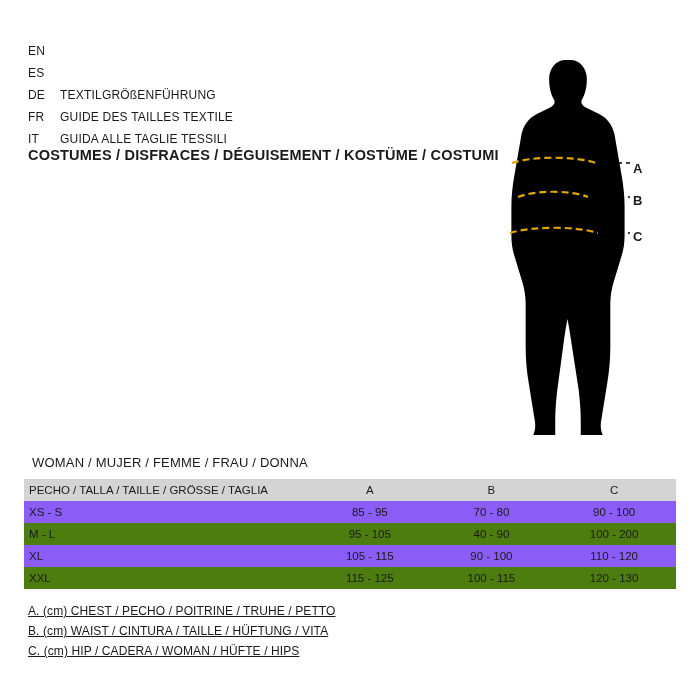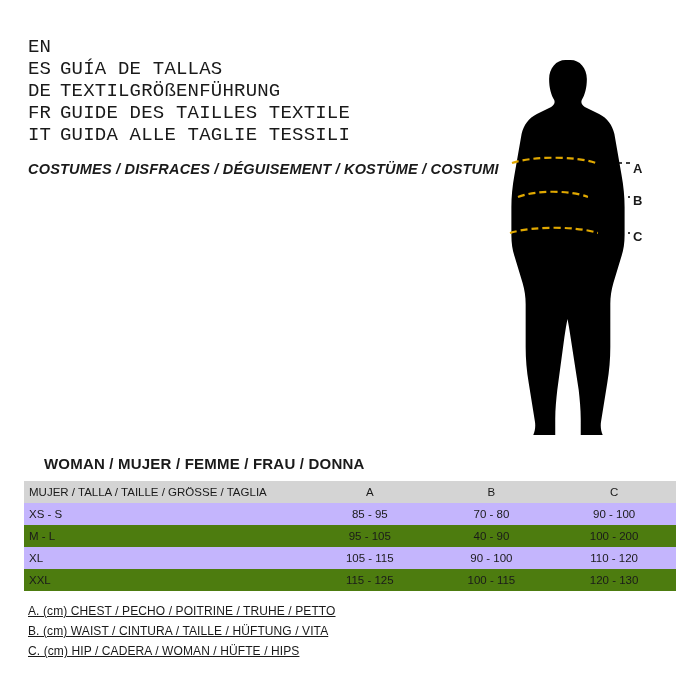--- a/index.html
+++ b/index.html
@@ -23,42 +23,40 @@
 
   
   .lang-block {
     position: absolute;
     left: 28px;
     top: 36px;
     width: 420px;
   }
   .lang-row {
     display: flex;
-    align-items: flex-start;
+    align-items: flex-end;
     height: 22px;
-    font-size: 19px;
+    font-size: 12px;
     letter-spacing: 0.2px;
-    font-family: Liberation Mono, monospace;
   }
   .lang-code {
     width: 32px;
     flex: none;
   }
   .lang-text {
     flex: 1;
   }
 
   .costumes-line {
     position: absolute;
     left: 28px;
-    top: 161px;
+    top: 147px;
     font-size: 14.5px;
     font-weight: bold;
     letter-spacing: 0.2px;
-    font-style: italic;
   }
 
   
   .figure-wrap {
     position: absolute;
     left: 470px;
     top: 30px;
     width: 200px;
     height: 405px;
   }
@@ -76,24 +74,24 @@
   .lbl-c { left: 163px; top: 199px; }
 
   
   .table-block {
     position: absolute;
     left: 24px;
     top: 455px;
     width: 652px;
   }
   .table-title {
-    font-size: 15px;
-    font-weight: bold;
+    font-size: 13px;
+    font-weight: normal;
     letter-spacing: 0.2px;
-    margin: 0 0 9px 20px;
+    margin: 0 0 9px 8px;
   }
   table.size-table {
     border-collapse: collapse;
     width: 652px;
     font-size: 11.5px;
   }
   table.size-table th,
   table.size-table td {
     padding: 4px 0 4px 0;
     text-align: center;
@@ -103,21 +101,21 @@
   table.size-table th:first-child,
   table.size-table td:first-child {
     text-align: left;
     padding-left: 5px;
     width: 280px;
   }
   table.size-table th {
     font-weight: normal;
   }
   .row-head { background: #d4d4d4; }
-  .row-odd  { background: #c4b5fd; }
+  .row-odd  { background: #8b5cf6; }
   .row-even { background: #4d7c0f; }
 
   
   .notes {
     position: absolute;
     left: 28px;
     top: 604px;
     font-size: 12px;
   }
   .note-row {
@@ -130,21 +128,20 @@
 <body>
 
 <div class="page">
 
   <div class="lang-block">
     <div class="lang-row">
       <span class="lang-code">EN</span>
     </div>
     <div class="lang-row">
       <span class="lang-code">ES</span>
-      <span class="lang-text">GUÍA DE TALLAS</span>
     </div>
     <div class="lang-row">
       <span class="lang-code">DE</span>
       <span class="lang-text">TEXTILGRÖßENFÜHRUNG</span>
     </div>
     <div class="lang-row">
       <span class="lang-code">FR</span>
       <span class="lang-text">GUIDE DES TAILLES TEXTILE</span>
     </div>
     <div class="lang-row">
@@ -218,21 +215,21 @@
     <span class="measure-label lbl-a">A</span>
     <span class="measure-label lbl-b">B</span>
     <span class="measure-label lbl-c">C</span>
   </div>
 
   <div class="table-block">
     <div class="table-title">WOMAN / MUJER / FEMME / FRAU / DONNA</div>
     <table class="size-table">
       <thead>
         <tr class="row-head">
-          <th>MUJER / TALLA / TAILLE / GRÖSSE / TAGLIA</th>
+          <th>PECHO / TALLA / TAILLE / GRÖSSE / TAGLIA</th>
           <th>A</th>
           <th>B</th>
           <th>C</th>
         </tr>
       </thead>
       <tbody>
         <tr class="row-odd">
           <td>XS - S</td>
           <td>85 - 95</td>
           <td>70 - 80</td>

